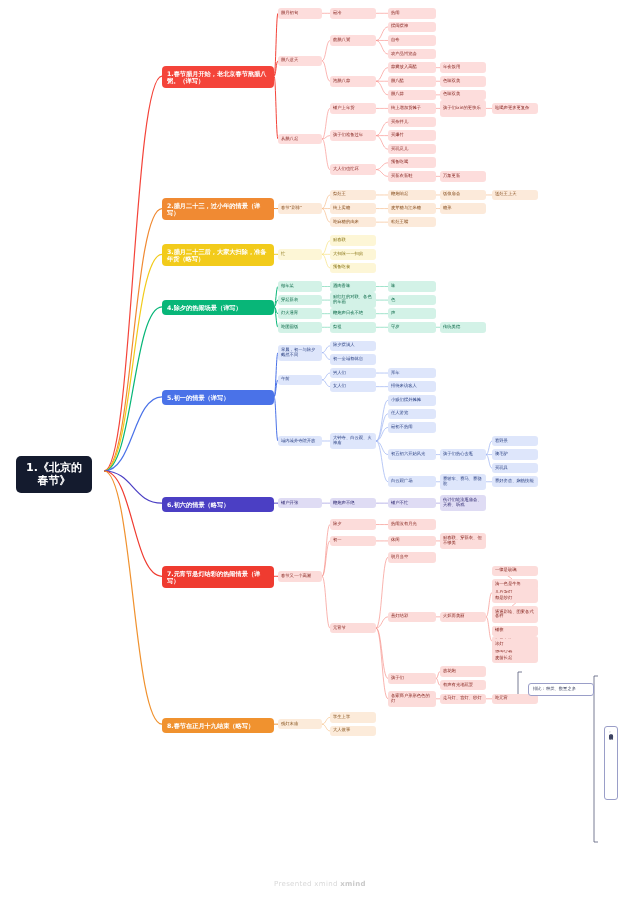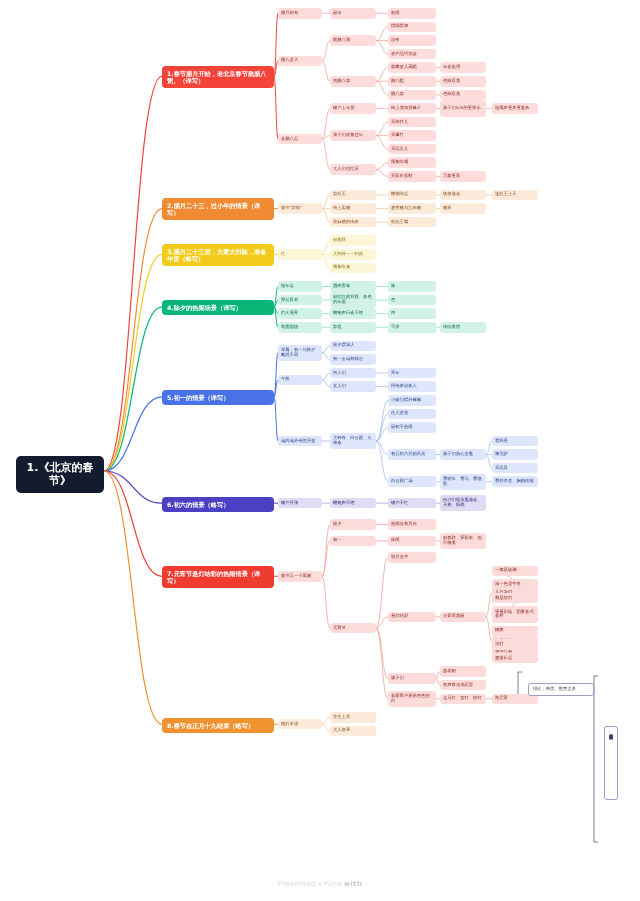--- a/index.html
+++ b/index.html
@@ -147,21 +147,21 @@
       <path d="M274,576.2924999999996 C276,576.2924999999996 276,576.2924999999996 278,576.2924999999996" stroke="#ef3b30" stroke-width="1" fill="none"></path>
       <path d="M104,471 C133,471 133,576.2924999999996 162,576.2924999999996" stroke="#ef3b30" stroke-width="1.2" fill="none"></path>
       <path d="M322,724.1799999999998 C326,724.1799999999998 326,717.3849999999998 330,717.3849999999998" stroke="rgb(247,195,141)" stroke-width="0.7" fill="none"></path>
       <path d="M322,724.1799999999998 C326,724.1799999999998 326,730.9749999999998 330,730.9749999999998" stroke="rgb(247,195,141)" stroke-width="0.7" fill="none"></path>
       <path d="M274,724.1799999999998 C276,724.1799999999998 276,724.1799999999998 278,724.1799999999998" stroke="#f0922f" stroke-width="1" fill="none"></path>
       <path d="M104,471 C133,471 133,724.1799999999998 162,724.1799999999998" stroke="#f0922f" stroke-width="1.2" fill="none"></path>
       <path d="M522,672 L518,672 L518,700 L522,700" stroke="#555c7a" stroke-width="0.8" fill="none"></path>
       <path d="M598,676 L594,676 L594,842 L598,842" stroke="#555c7a" stroke-width="0.8" fill="none"></path>
     </svg>
   <div id="nodes">
-      <div class="node root" style="left: 16px; top: 456px; width: 88px; min-height: 30px;">
+      <div class="node root" style="left: 16px; top: 456px; width: 76px; min-height: 30px;">
         <span>1.《北京的春节》</span>
       </div>
       <div class="node lvl1" style="left: 162px; top: 65.5887px; width: 112px; min-height: 21.12px; background: rgb(244, 68, 58); color: rgb(255, 255, 255);">
         <span>1.春节腊月开始，老北京春节熬腊八粥。（详写）</span>
       </div>
       <div class="node lvl3" style="left: 278px; top: 8px; width: 44px; min-height: 10.59px; background: rgb(253, 221, 220); color: rgb(134, 37, 32);">
         <span>腊月初旬</span>
       </div>
       <div class="node lvl4" style="left: 330px; top: 8px; width: 46px; min-height: 10.59px; background: rgb(253, 221, 220); color: rgb(134, 37, 32);">
         <span>最冷</span>
@@ -514,15 +514,15 @@
       <div class="node lvl4" style="left: 330px; top: 725.68px; width: 46px; min-height: 10.59px; background: rgb(252, 235, 218); color: rgb(132, 80, 26);">
         <span>大人做事</span>
       </div>
       <div class="node note" style="left: 528px; top: 683px; width: 66px;">
         <span>排比：种类、数量之多</span>
       </div>
       <div class="vnote" style="position: absolute; left: 604px; top: 726px; height: 64px;">这的确是美好快乐的日子。</div>
     </div>
 
   <div class="footer">
-    <span>Presented xmind </span><b>with</b>
+    <span>Presented xmind </span><b>xmind</b>
   </div>
 </div>
 
 </body></html>

